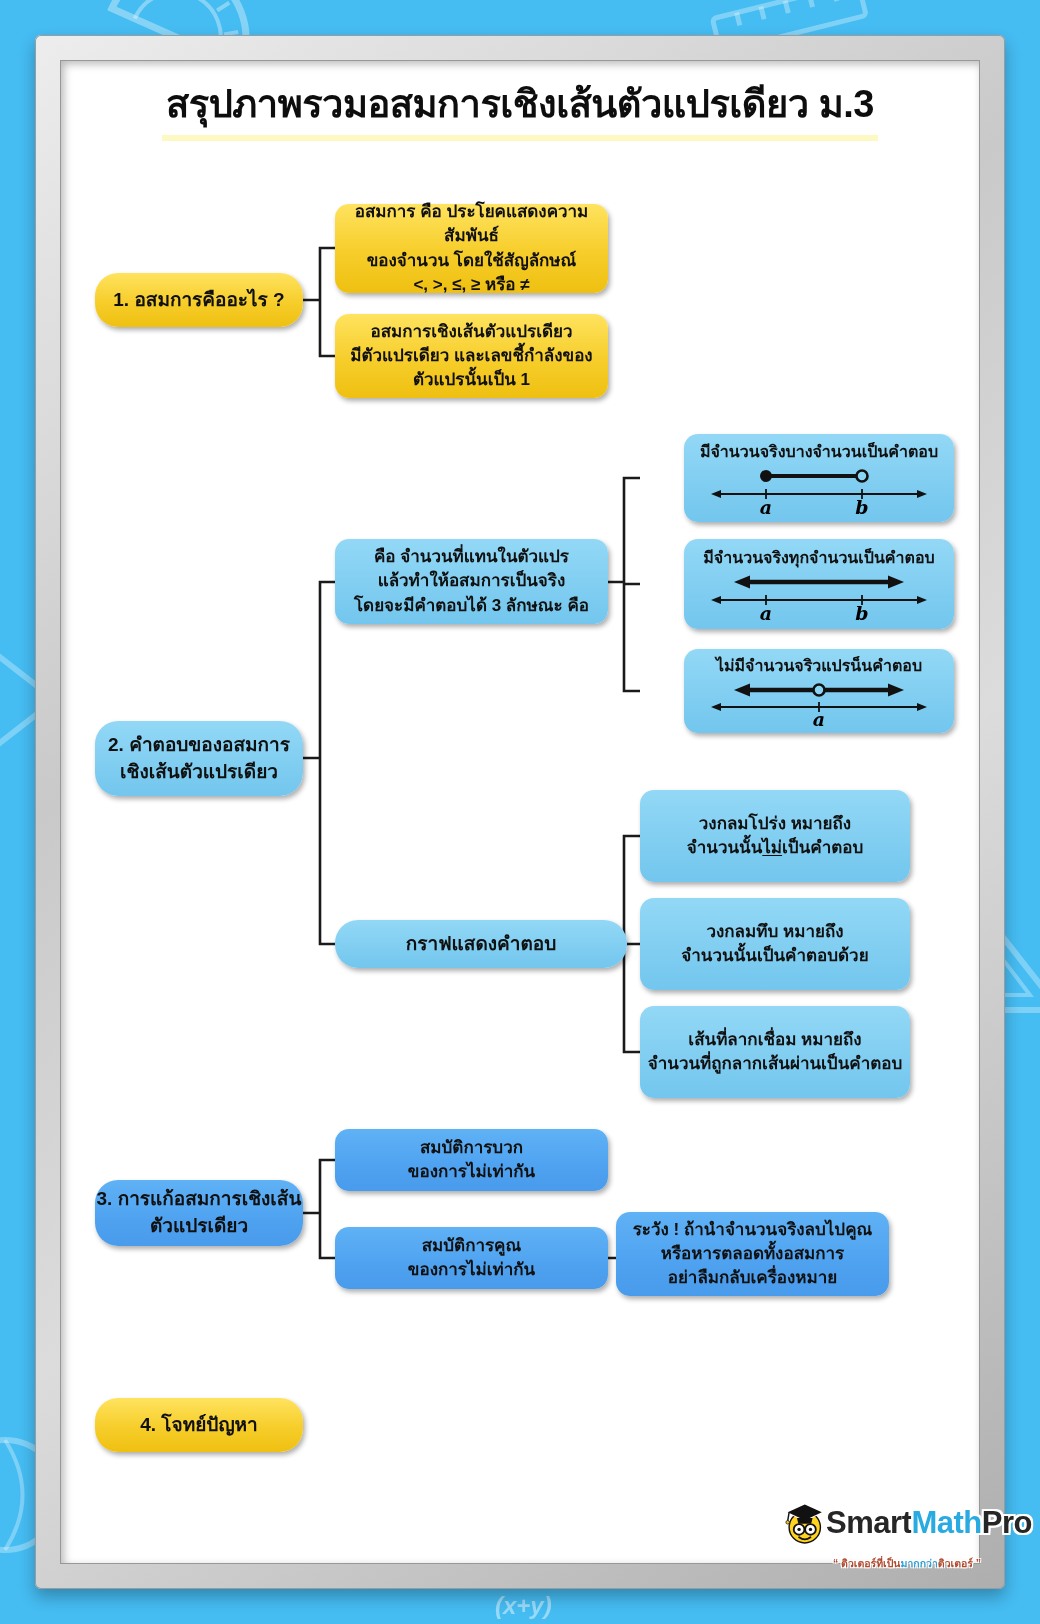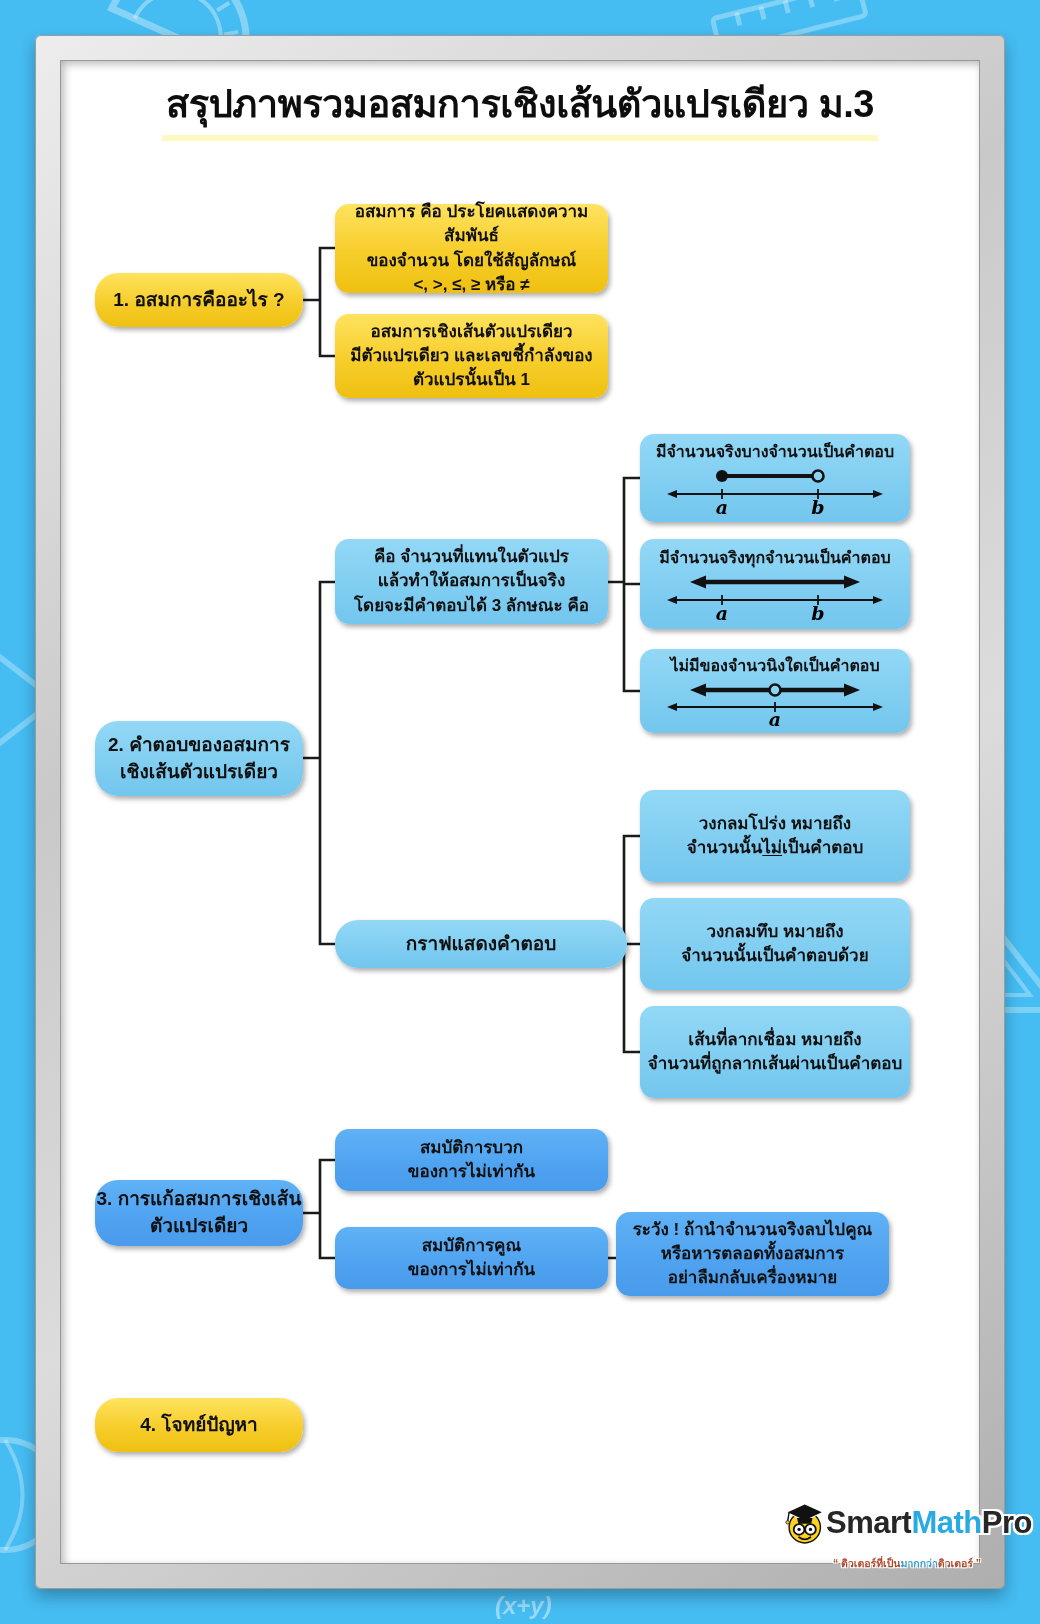--- a/index.html
+++ b/index.html
@@ -34,21 +34,21 @@
     position:absolute;display:flex;flex-direction:column;align-items:center;justify-content:center;
     text-align:center;font-weight:bold;color:#101010;border-radius:14px;
     box-shadow:2px 3px 5px rgba(0,0,0,0.32);
   }
   .node .label{white-space:pre-line;line-height:1.42;}
   .yellow{background:linear-gradient(180deg,#ffe35f 0%,#f6cd2a 55%,#efc011 100%);}
   .lblue{background:linear-gradient(180deg,#93d8f6 0%,#7fcdf1 60%,#73c6ee 100%);}
   .dblue{background:linear-gradient(180deg,#5fb2f5 0%,#4fa2f0 60%,#499beb 100%);}
   .fs-root{font-size:19px;border-radius:23px;}
   .fs-child{font-size:17px;}
-  .fs-small{font-size:16px;}
+  .fs-small{font-size:16px;margin-left:44px;}
   .nl-svg{display:block;margin-top:2px;}
   .nl-label{font-family:"DejaVu Serif", serif;font-style:italic;font-weight:bold;font-size:19px;}
   .u{text-decoration:underline;text-underline-offset:2px;}
   
   .connectors{position:absolute;left:0;top:0;pointer-events:none;}
   
   .logo{position:absolute;left:782px;top:1492px;width:250px;height:100px;}
   .logo-row{display:flex;align-items:center;}
   .logo-text{
     font-size:31px;font-weight:800;letter-spacing:-0.5px;margin-left:0;
@@ -185,21 +185,21 @@
       <polygon points="7,29 17,25 17,33" fill="#111"></polygon>
       <polygon points="223,29 213,25 213,33" fill="#111"></polygon>
       <line x1="62" y1="24" x2="62" y2="34" stroke="#111" stroke-width="1.8"></line>
       <line x1="158" y1="24" x2="158" y2="34" stroke="#111" stroke-width="1.8"></line>
       <text class="nl-label" x="62" y="49" text-anchor="middle">a</text>
       <text class="nl-label" x="158" y="49" text-anchor="middle">b</text>
     </svg>
   </div>
 
   <div class="node lblue fs-small" style="left:640px;top:649px;width:270px;height:84px;">
-    <div class="label">ไม่มีของจำนวนิงใดเป็นคำตอบ</div>
+    <div class="label">ไม่มีจำนวนจริวแปรน็นคำตอบ</div>
     <svg class="nl-svg" width="230" height="48" viewBox="0 0 230 48">
       <line x1="44" y1="11" x2="109" y2="11" stroke="#111" stroke-width="4.5"></line>
       <line x1="121" y1="11" x2="186" y2="11" stroke="#111" stroke-width="4.5"></line>
       <polygon points="30,11 46,4.5 46,17.5" fill="#111"></polygon>
       <polygon points="200,11 184,4.5 184,17.5" fill="#111"></polygon>
       <circle cx="115" cy="11" r="5.5" fill="#8ad5f4" stroke="#111" stroke-width="2.6"></circle>
       <line x1="16" y1="28" x2="214" y2="28" stroke="#111" stroke-width="1.8"></line>
       <polygon points="7,28 17,24 17,32" fill="#111"></polygon>
       <polygon points="223,28 213,24 213,32" fill="#111"></polygon>
       <line x1="115" y1="23" x2="115" y2="33" stroke="#111" stroke-width="1.8"></line>

